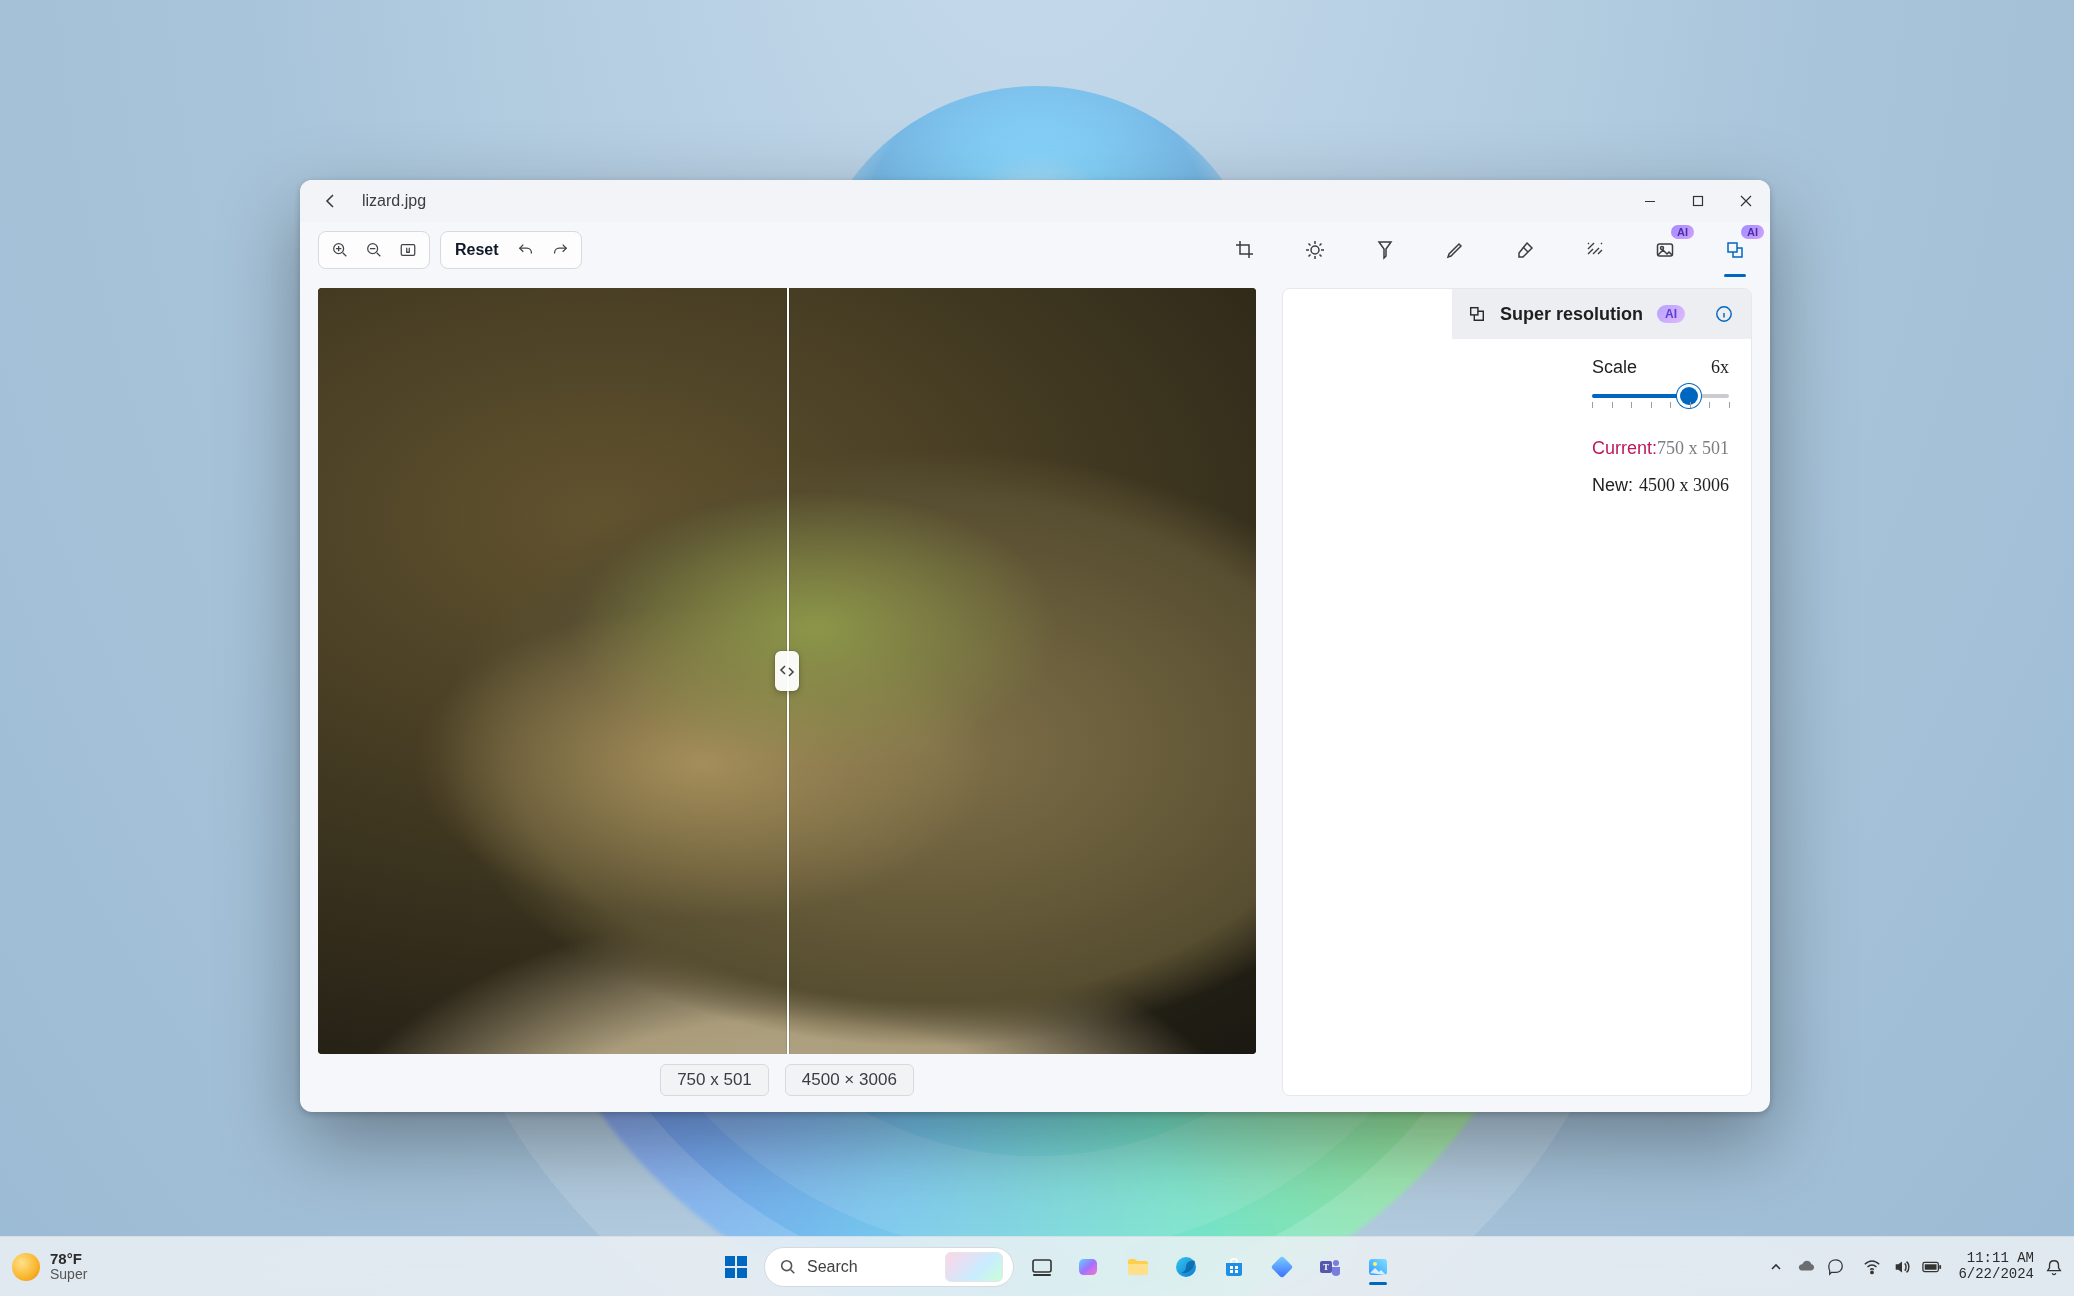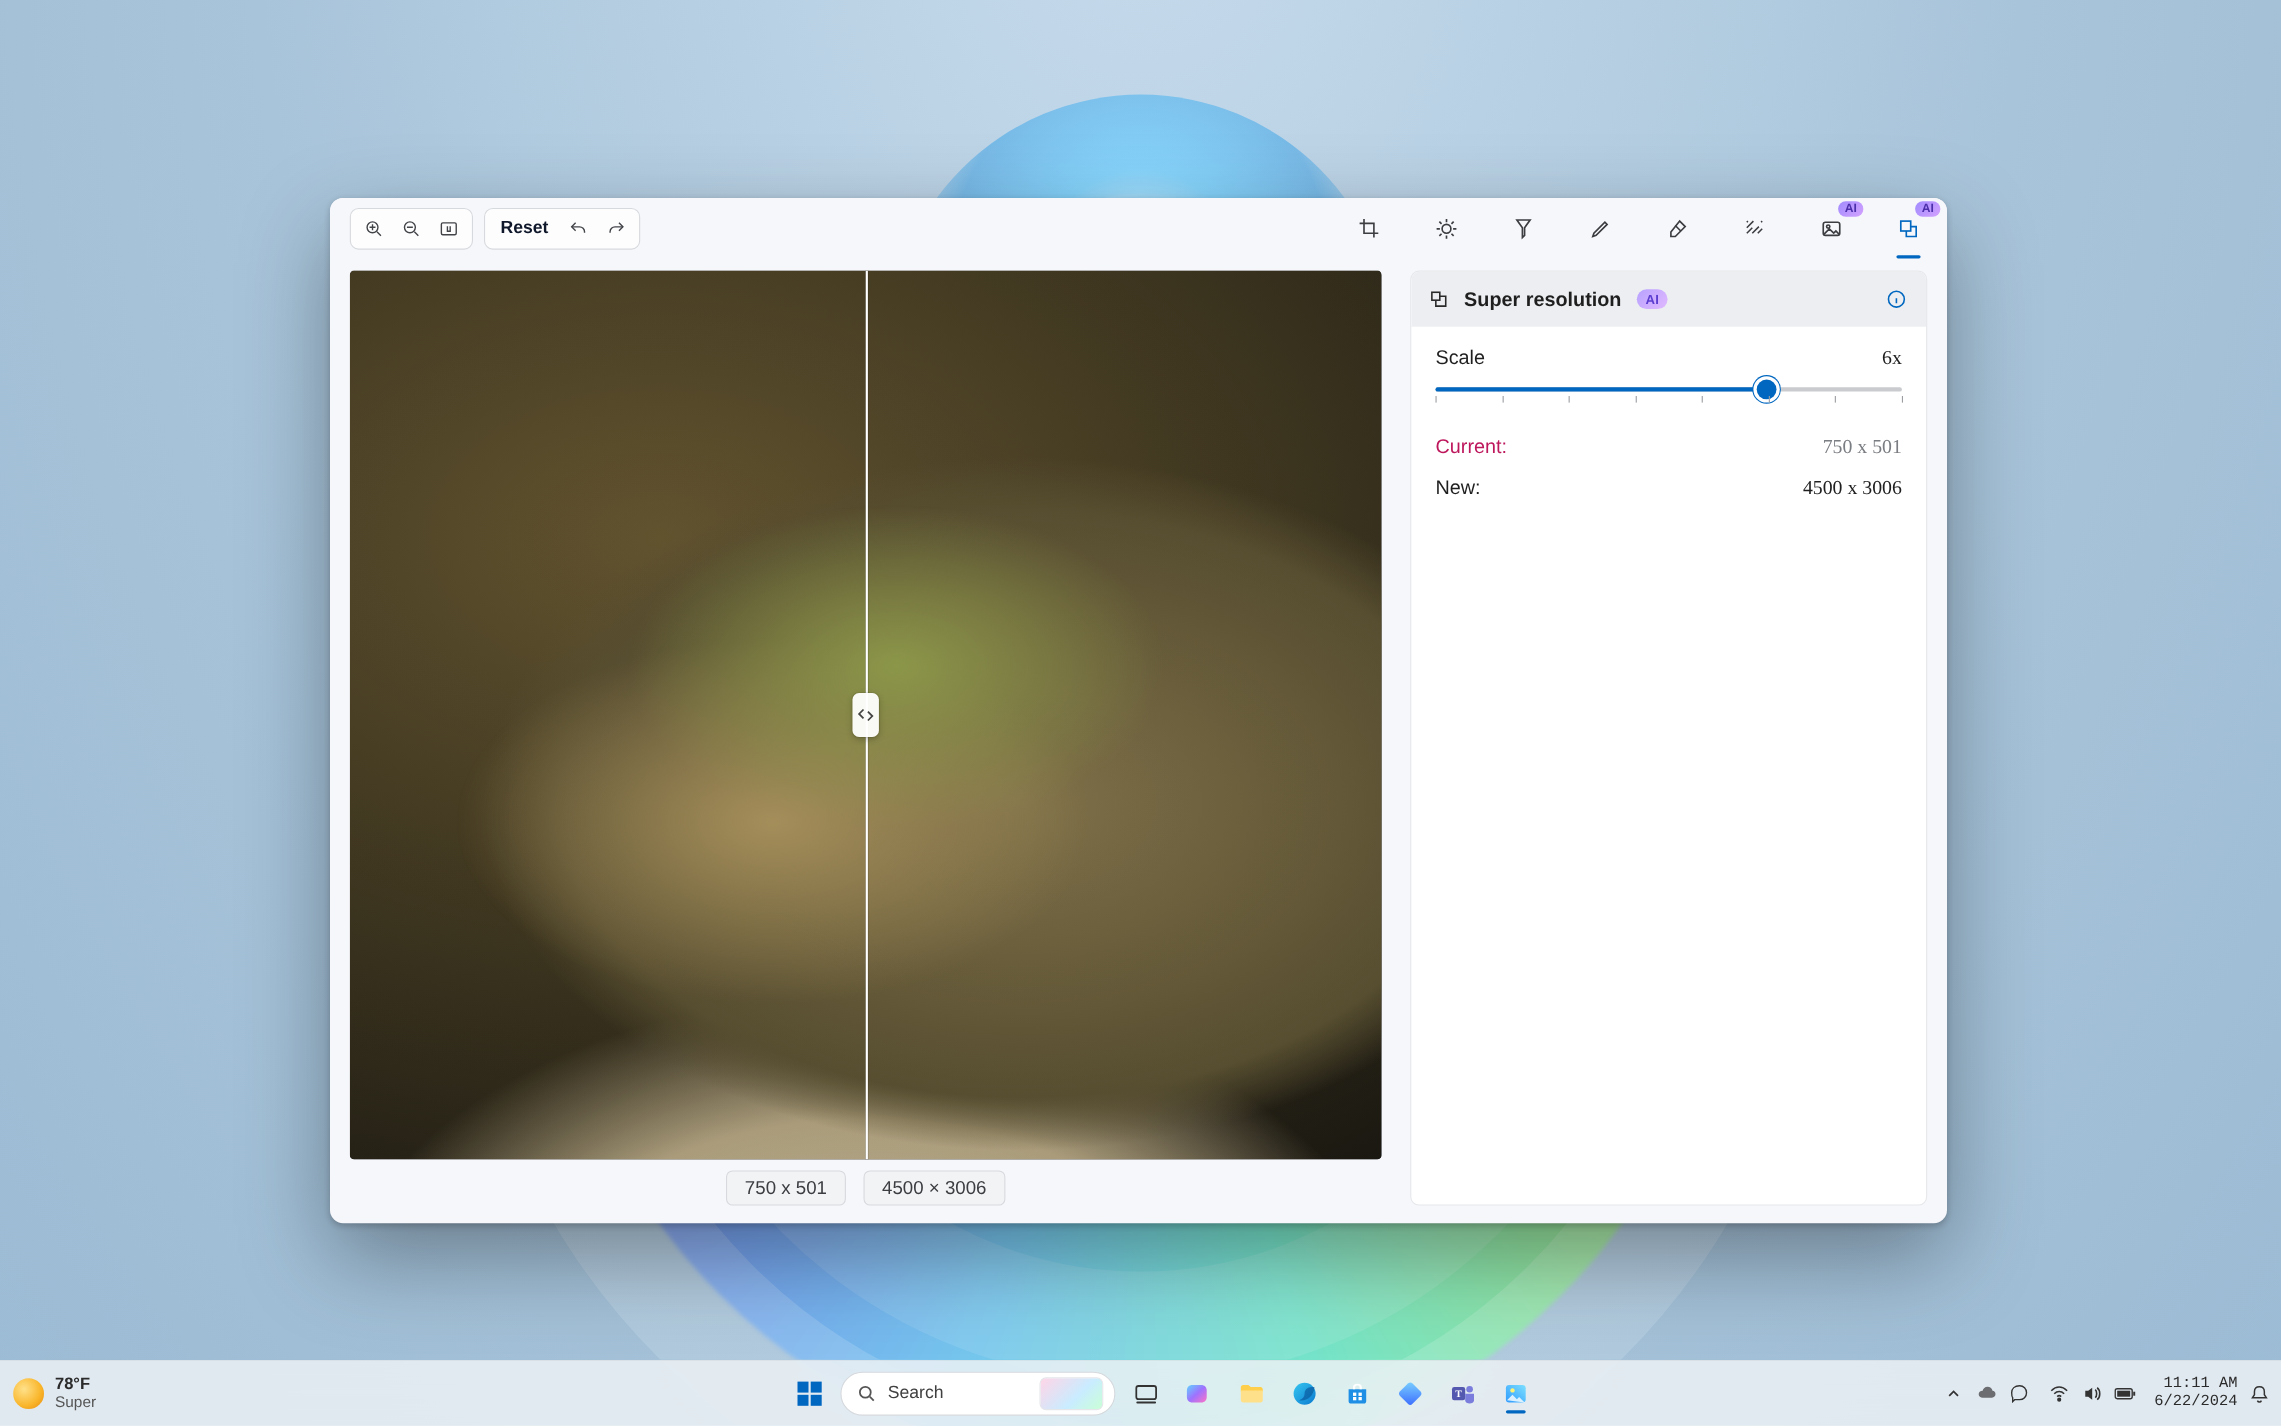--- a/index.html
+++ b/index.html
@@ -240,20 +240,21 @@
   }
 
   
   .side-panel{
     width:470px; margin-left:26px;
     display:flex; flex-direction:column;
     background:#fff;
     border:1px solid #e5e7ea;
     border-radius:8px;
     overflow:hidden;
+    align-items:flex-end;
   }
   .panel-header{
     display:flex; align-items:center; gap:14px;
     height:50px;
     padding:0 16px;
     background:#eceef1;
   }
   .panel-header .spacer{ flex:1; }
   .panel-header .title{ font-size:18px; font-weight:600; color:#1f1f1f; }
   .panel-header .ai-pill{
@@ -385,20 +386,47 @@
     <div class="disc"></div>
     <div class="ring" style="inset:80px;"></div>
     <div class="ring" style="inset:240px; border-width:100px; border-color:rgba(255,255,255,0.1);"></div>
     <div class="core"></div>
     <div class="top-arc"></div>
     <div class="crescent"></div>
   </div>
 
   <div class="app-window">
 
+    <div class="titlebar">
+      <div class="left">
+        <div class="back-btn">
+          <svg class="i16" viewBox="0 0 16 16" fill="none" stroke="currentColor" stroke-width="1.6">
+              <path d="M10 2 4 8l6 6"></path>
+            </svg>
+        </div>
+        <div class="filename">lizard.jpg</div>
+      </div>
+      <div class="window-controls">
+        <div class="wctrl">
+          <svg class="i16" viewBox="0 0 16 16" stroke="currentColor" stroke-width="1.2">
+              <path d="M3 8.5h10"></path>
+            </svg>
+        </div>
+        <div class="wctrl">
+          <svg class="i16" viewBox="0 0 16 16" fill="none" stroke="currentColor" stroke-width="1.2">
+              <rect x="3.5" y="3.5" width="9" height="9"></rect>
+            </svg>
+        </div>
+        <div class="wctrl close">
+          <svg class="i16" viewBox="0 0 16 16" stroke="currentColor" stroke-width="1.2">
+              <path d="M3 3l10 10M13 3 3 13"></path>
+            </svg>
+        </div>
+      </div>
+    </div>
 
     <div class="toolbar-row">
 
       <div class="toolbar-left">
         <div class="tgroup">
           <div class="tbtn">
             <svg class="i18" viewBox="0 0 20 20" fill="none" stroke="currentColor" stroke-width="1.4">
                 <circle cx="8.5" cy="8.5" r="5.5"></circle>
                 <path d="M8.5 5.5v6M5.5 8.5h6M13 13l4 4"></path>
               </svg>

